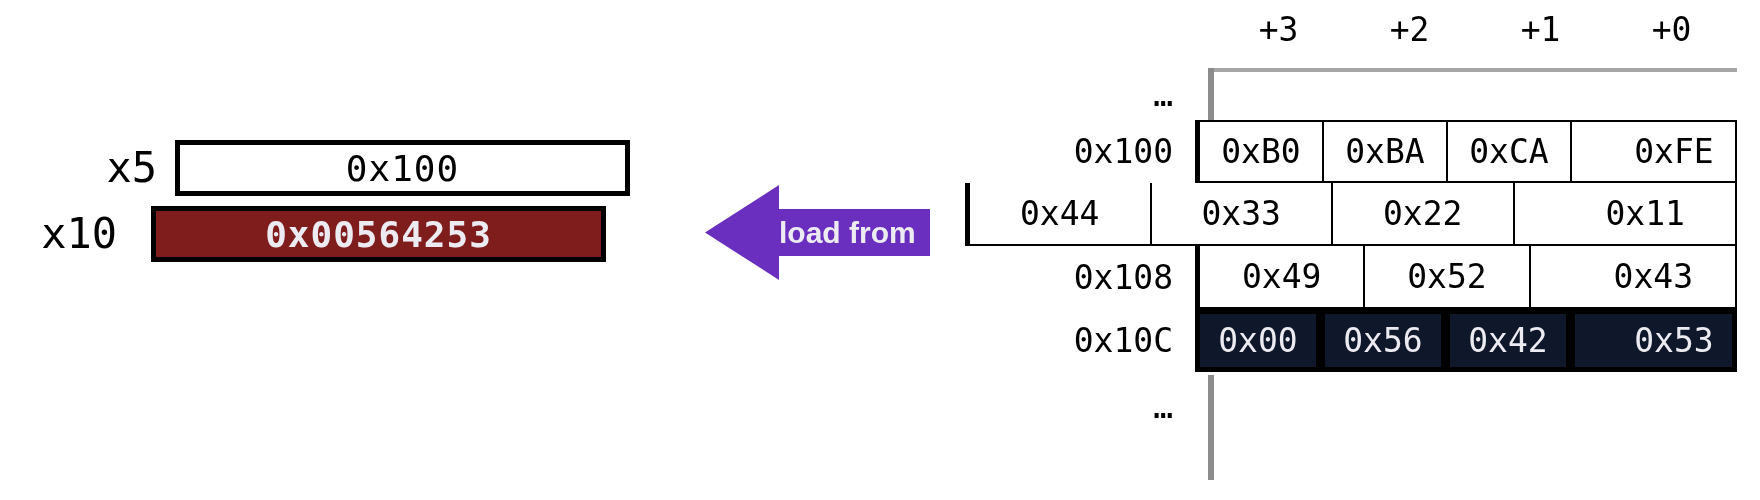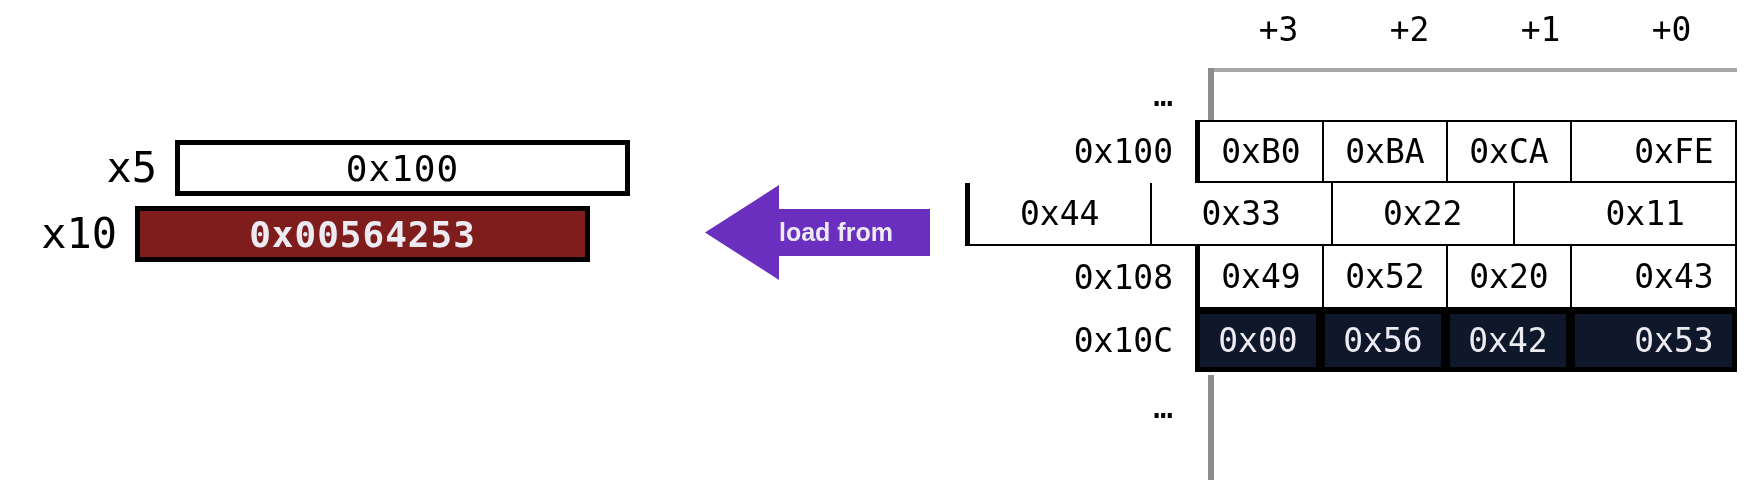--- a/index.html
+++ b/index.html
@@ -58,21 +58,21 @@
     background: #ffffff;
     color: #000000;
     font-weight: normal;
   }
   .reg-box.highlight {
     background: #7f1d1d;
     color: #ECEBF2;
     font-weight: bold;
   }
   #reg-row-x5  { top: 0px; padding-left: 40px; }
-  #reg-row-x10 { top: 66px; }
+  #reg-row-x10 { top: 66px; gap: 16px; }
 
   
   #load-arrow {
     position: absolute;
     left: 705px;
     top: 185px;
     width: 225px;
     height: 95px;
   }
   #load-arrow svg {
@@ -85,21 +85,21 @@
     position: absolute;
     left: 74px;
     top: 0px;
     width: 151px;
     height: 95px;
     display: flex;
     align-items: center;
     justify-content: flex-start;
     font-family: "Liberation Sans", sans-serif;
     font-weight: bold;
-    font-size: 25px;
+    font-size: 30px;
     color: #ECEBF2;
     white-space: nowrap;
     letter-spacing: 0px;
   }
 
   
   #memory-table {
     position: absolute;
     left: 965px;
     top: 0px;
@@ -281,21 +281,20 @@
       <div class="mem-cell">0x22</div>
       <div class="mem-cell">0x11</div>
     </div>
   </div>
 
   <div class="mem-row" id="mem-row-2">
     <div class="mem-addr">0x108</div>
     <div class="mem-cells">
       <div class="mem-cell first-col">0x49</div>
       <div class="mem-cell">0x52</div>
-      <div class="mem-cell">0x20</div>
       <div class="mem-cell">0x43</div>
     </div>
   </div>
 
   <div class="mem-row highlight" id="mem-row-3">
     <div class="mem-addr">0x10C</div>
     <div class="mem-cells">
       <div class="mem-cell">0x00</div>
       <div class="mem-cell">0x56</div>
       <div class="mem-cell">0x42</div>

